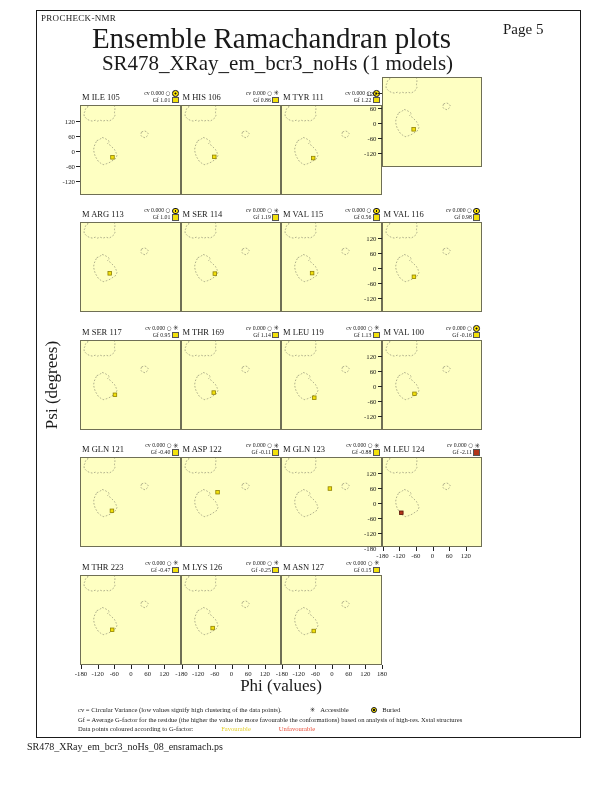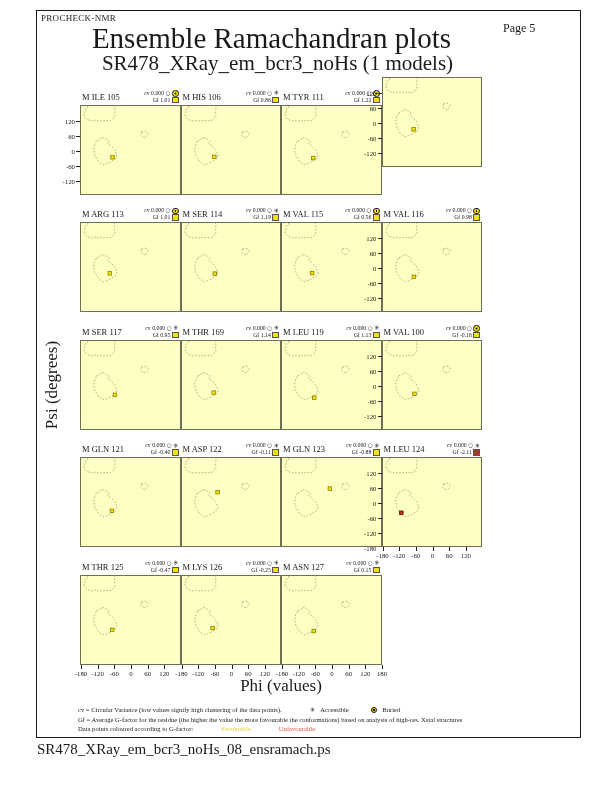--- a/index.html
+++ b/index.html
@@ -6,21 +6,21 @@
   body{
     width:612px;height:792px;background:#ffffff;position:relative;
     font-family:"Liberation Serif","DejaVu Serif",serif;color:#1a1a1a;
     overflow:hidden;
   }
   .border-box{
     position:absolute;left:36px;top:10px;width:543px;height:726px;
     border:1.5px solid #1a1a1a;
   }
   .app-name{position:absolute;left:41px;top:13px;font-size:9px;letter-spacing:.3px;}
-  .page-num{position:absolute;left:503px;top:21px;font-size:12px;}
+  .page-num{position:absolute;left:503px;top:21px;font-size:15px;}
   .title{position:absolute;left:36px;top:22px;width:471px;text-align:center;font-size:29px;}
   .subtitle{position:absolute;left:36px;top:51px;width:543px;text-align:center;font-size:21px;transform:translateX(-30px);}
   .ylabel{
     position:absolute;left:52px;top:385px;font-size:17px;white-space:nowrap;
     transform:translate(-50%,-50%) rotate(-90deg);
   }
   .xlabel{position:absolute;left:80px;top:676px;width:402px;text-align:center;font-size:17px;}
   #grid{
     position:absolute;left:80px;top:77px;width:402px;
     display:grid;grid-template-columns:repeat(4,100.5px);grid-auto-rows:117.5px;
@@ -57,21 +57,21 @@
     position:absolute;top:calc(100% + 6px);transform:translateX(-50%);
     font-size:6.8px;white-space:nowrap;
   }
   .legend{position:absolute;left:78px;top:705px;font-size:6.6px;line-height:9.6px;color:#222;}
   .legend-line{display:flex;align-items:center;white-space:nowrap;}
   .leg-gap{display:inline-block;width:28px;}
   .leg-gap-sm{display:inline-block;width:22px;}
   .leg-sym{margin-right:5px;}
   .leg-fav{color:#e3cf2a;margin-right:28px;}
   .leg-unfav{color:#e8503c;}
-  .footer{position:absolute;left:37px;top:741px;font-size:15px;}
+  .footer{position:absolute;left:27px;top:741px;font-size:10px;}
 </style>
 </head>
 <body>
 
 <div class="border-box"></div>
 
 <div class="app-name">PROCHECK-NMR</div>
 <div class="page-num">Page 5</div>
 <div class="title">Ensemble Ramachandran plots</div>
 <div class="subtitle">SR478_XRay_em_bcr3_noHs (1 models)</div>
@@ -507,21 +507,21 @@
         <div class="xtick-mark" style="left: 50px;"></div>
         <div class="xtick-label" style="left: 50px;">0</div>
         <div class="xtick-mark" style="left: 66.6667px;"></div>
         <div class="xtick-label" style="left: 66.6667px;">60</div>
         <div class="xtick-mark" style="left: 83.3333px;"></div>
         <div class="xtick-label" style="left: 83.3333px;">120</div>
       </div>
     </div>
     <div class="cell">
       <div class="cell-head">
-        <div class="res-label">M THR 125</div>
+        <div class="res-label">M THR 223</div>
         <div class="cvgf">
           <div class="cv-line">
             <div class="txt">cv 0.000</div>
             <div class="sym-open">○</div>
             <div class="sym-acc">✳</div>
           </div>
           <div class="gf-line">
             <div class="txt">Gf -0.47</div>
             <div class="gf-square" style="background: rgb(242, 225, 12);"></div>
           </div>

